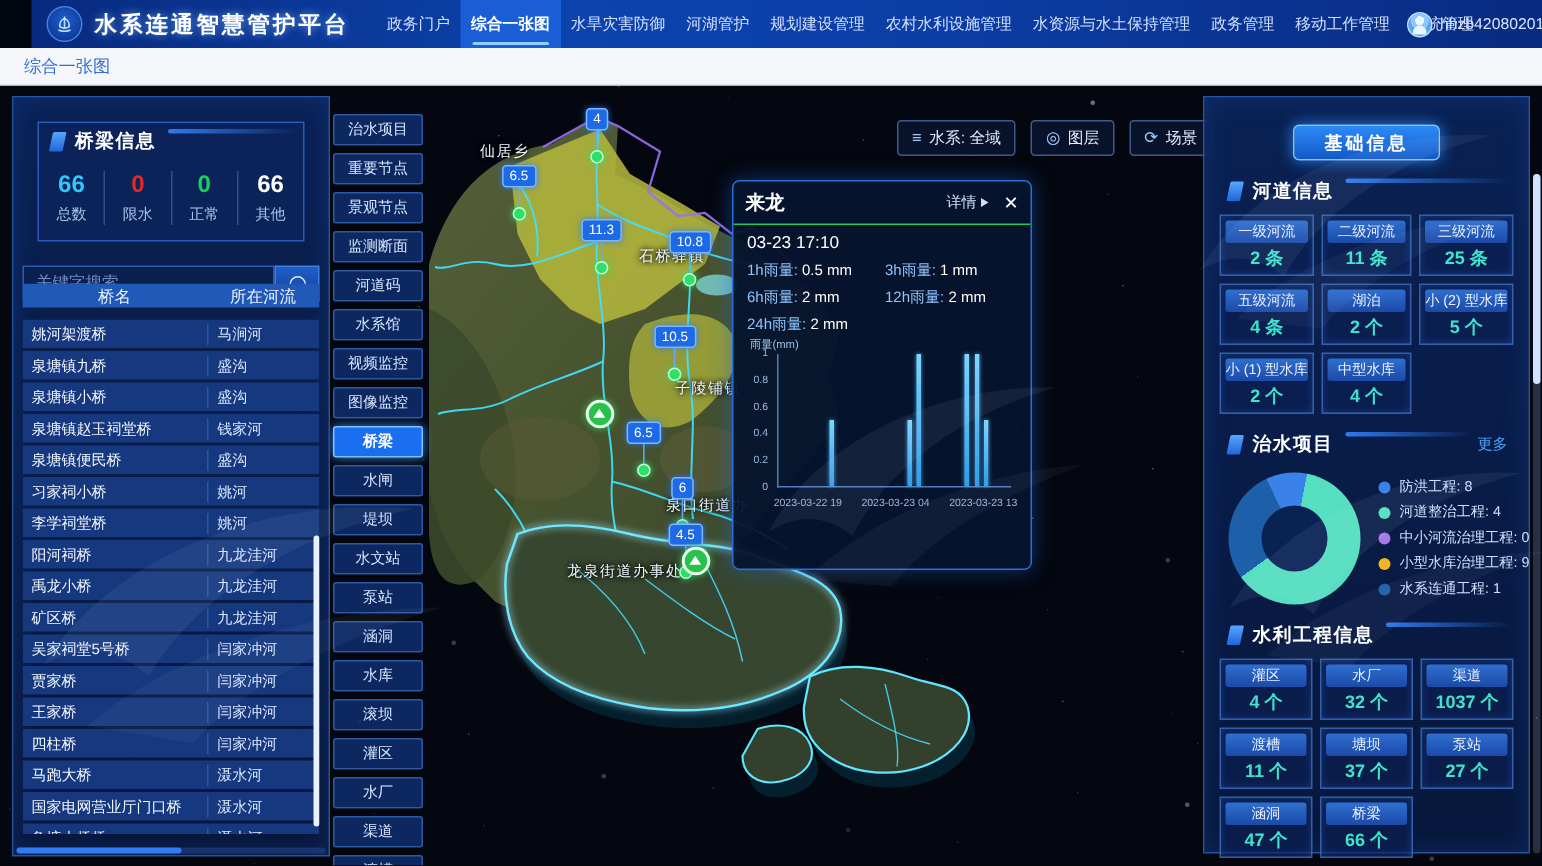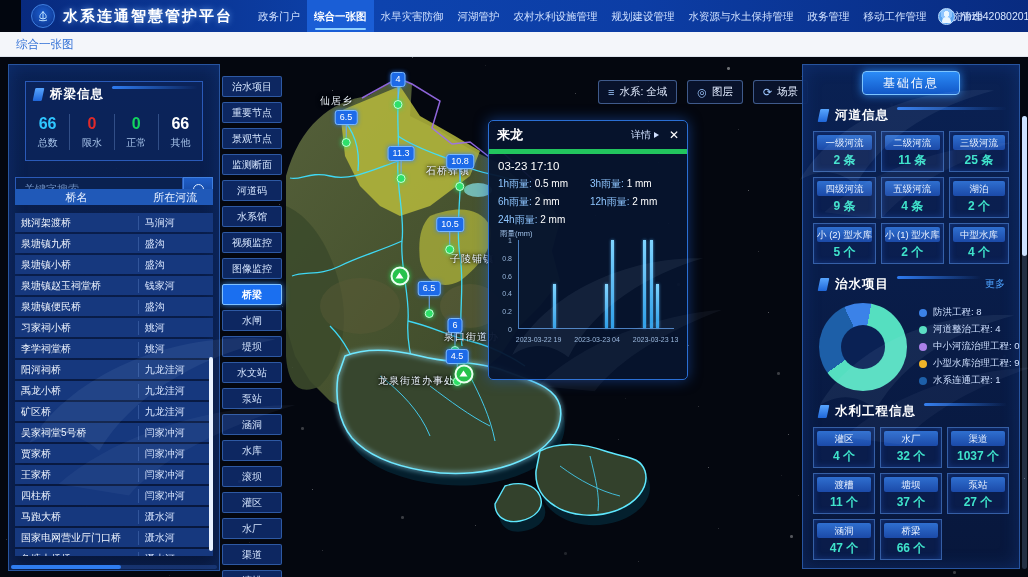--- a/index.html
+++ b/index.html
@@ -93,21 +93,21 @@
   .layer-menu{position:absolute;left:222px;top:20px;width:60px;z-index:9;}
   .menu-item{height:19px;line-height:19px;margin-bottom:5px;text-align:center;font-size:10px;color:#d6e6ff;
     background:rgba(14,42,104,.92);border:1px solid rgba(80,140,230,.5);border-radius:2px;cursor:pointer;
     white-space:nowrap;overflow:hidden;}
   .menu-item.active{background:#1a6ff0;color:#fff;font-weight:bold;border-color:#7fc0ff;
     box-shadow:0 0 7px rgba(60,150,255,.9);}
   
   .popup{position:absolute;left:488px;top:64px;width:198px;height:258px;z-index:12;
     background:rgba(6,20,46,.95);border:1px solid #2a6fd4;border-radius:5px;
     box-shadow:0 0 14px rgba(30,100,220,.5);}
-  .popup-head{display:flex;align-items:center;height:28px;border-bottom:5px solid #22c55e;padding:0 8px;}
+  .popup-head{display:flex;align-items:center;height:28px;border-bottom:1px solid #22c55e;padding:0 8px;}
   .popup-title{color:#fff;font-size:13px;font-weight:bold;flex:0 0 auto;}
   .popup-spacer{flex:1;}
   .detail-link{color:#cfe0ff;font-size:10px;cursor:pointer;display:flex;align-items:center;gap:3px;}
   .detail-arrow{width:0;height:0;border-top:3.5px solid transparent;border-bottom:3.5px solid transparent;border-left:5px solid #cfe0ff;}
   .close-icon{color:#fff;font-size:12px;margin-left:10px;cursor:pointer;line-height:1;}
   .popup-body{padding:6px 9px 4px 9px;}
   .popup-time{color:#fff;font-size:11.5px;margin-bottom:5px;}
   #metrics{display:grid;grid-template-columns:1fr 1fr;row-gap:4px;column-gap:4px;margin-bottom:4px;}
   .metric{font-size:10px;white-space:nowrap;}
   .metric .ml{color:#8fc6ff;}
@@ -118,22 +118,22 @@
   .plot{position:absolute;left:20px;right:4px;top:9px;bottom:14px;border-left:1px solid #4a7fc0;border-bottom:1px solid #4a7fc0;}
   #yticks{position:absolute;left:0;top:9px;bottom:14px;width:18px;}
   .ytick{position:absolute;right:4px;transform:translateY(-50%);color:#9ab8dd;font-size:7px;}
   #rain-bars{position:absolute;left:0;right:0;top:0;bottom:0;display:flex;align-items:flex-end;}
   .bar-slot{flex:1;display:flex;align-items:flex-end;justify-content:center;height:100%;}
   .bar{width:3px;background:linear-gradient(180deg,#7fd4ff,#2f9fe8);box-shadow:0 0 3px rgba(90,190,255,.8);}
   #xticks{position:absolute;left:20px;right:4px;bottom:0;height:12px;}
   .xtick{position:absolute;bottom:0;color:#9ab8dd;font-size:7px;white-space:nowrap;transform:translateX(-12%);}
   
   .right-panel{right:8px;top:8px;width:218px;height:505px;padding:6px 8px;box-sizing:border-box;}
-  .top-btn{display:block;margin:0 auto 8px auto;width:96px;height:22px;line-height:22px;text-align:center;
-    color:#fff;font-size:12px;font-weight:normal;letter-spacing:2px;cursor:pointer;
+  .top-btn{display:block;margin:12px auto 8px auto;width:96px;height:22px;line-height:22px;text-align:center;
+    color:#fff;font-size:12px;font-weight:bold;letter-spacing:2px;cursor:pointer;
     background:linear-gradient(180deg,#2b8bf7,#1258c8);border:1px solid #7cc4ff;border-radius:4px;
     box-shadow:0 0 10px rgba(43,139,247,.9);}
   .cards{display:grid;grid-template-columns:repeat(3,1fr);gap:5px;margin:4px 2px 8px 2px;}
   .card{border:1px solid rgba(90,150,240,.55);background:rgba(12,32,84,.6);padding:3px;cursor:pointer;
     box-shadow:inset 0 0 6px rgba(40,100,220,.35);}
   .card-label{height:15px;line-height:15px;text-align:center;color:#eaf2ff;font-size:9.5px;border-radius:2px;
     background:linear-gradient(180deg,#2f6fd0,#1b4aa8);white-space:nowrap;overflow:hidden;}
   .card-value{height:18px;line-height:20px;text-align:center;color:#3fe3cb;font-size:12px;font-weight:bold;}
   .donut-row{display:flex;align-items:center;margin:6px 0 8px 0;}
   #donut{width:88px;height:88px;border-radius:50%;margin-left:8px;position:relative;flex:0 0 auto;}
@@ -159,22 +159,22 @@
           <path d="M2 10 C4 11 8 11 10 10" stroke="#bfe2ff" stroke-width="1" fill="none"></path>
         </svg>
     </div>
     <div class="app-title">水系连通智慧管护平台</div>
   </div>
   <div id="nav">
       <div class="nav-item">政务门户</div>
       <div class="nav-item active">综合一张图</div>
       <div class="nav-item">水旱灾害防御</div>
       <div class="nav-item">河湖管护</div>
+      <div class="nav-item">规划建设管理</div>
       <div class="nav-item">农村水利设施管理</div>
-      <div class="nav-item">规划建设管理</div>
       <div class="nav-item">水资源与水土保持管理</div>
       <div class="nav-item">政务管理</div>
       <div class="nav-item">移动工作管理</div>
       <div class="nav-item">系统管理</div>
     </div>
   <div class="user-wrap">
     <div class="avatar"></div>
     <span class="user-name">hhzb42080201</span>
     <span class="user-caret">▾</span>
   </div>
@@ -575,24 +575,20 @@
         </div>
         <div class="card">
           <div class="card-label">二级河流</div>
           <div class="card-value">11 条</div>
         </div>
         <div class="card">
           <div class="card-label">三级河流</div>
           <div class="card-value">25 条</div>
         </div>
         <div class="card">
-          <div class="card-label">四级河流</div>
-          <div class="card-value">9 条</div>
-        </div>
-        <div class="card">
           <div class="card-label">五级河流</div>
           <div class="card-value">4 条</div>
         </div>
         <div class="card">
           <div class="card-label">湖泊</div>
           <div class="card-value">2 个</div>
         </div>
         <div class="card">
           <div class="card-label">小 (2) 型水库</div>
           <div class="card-value">5 个</div>

